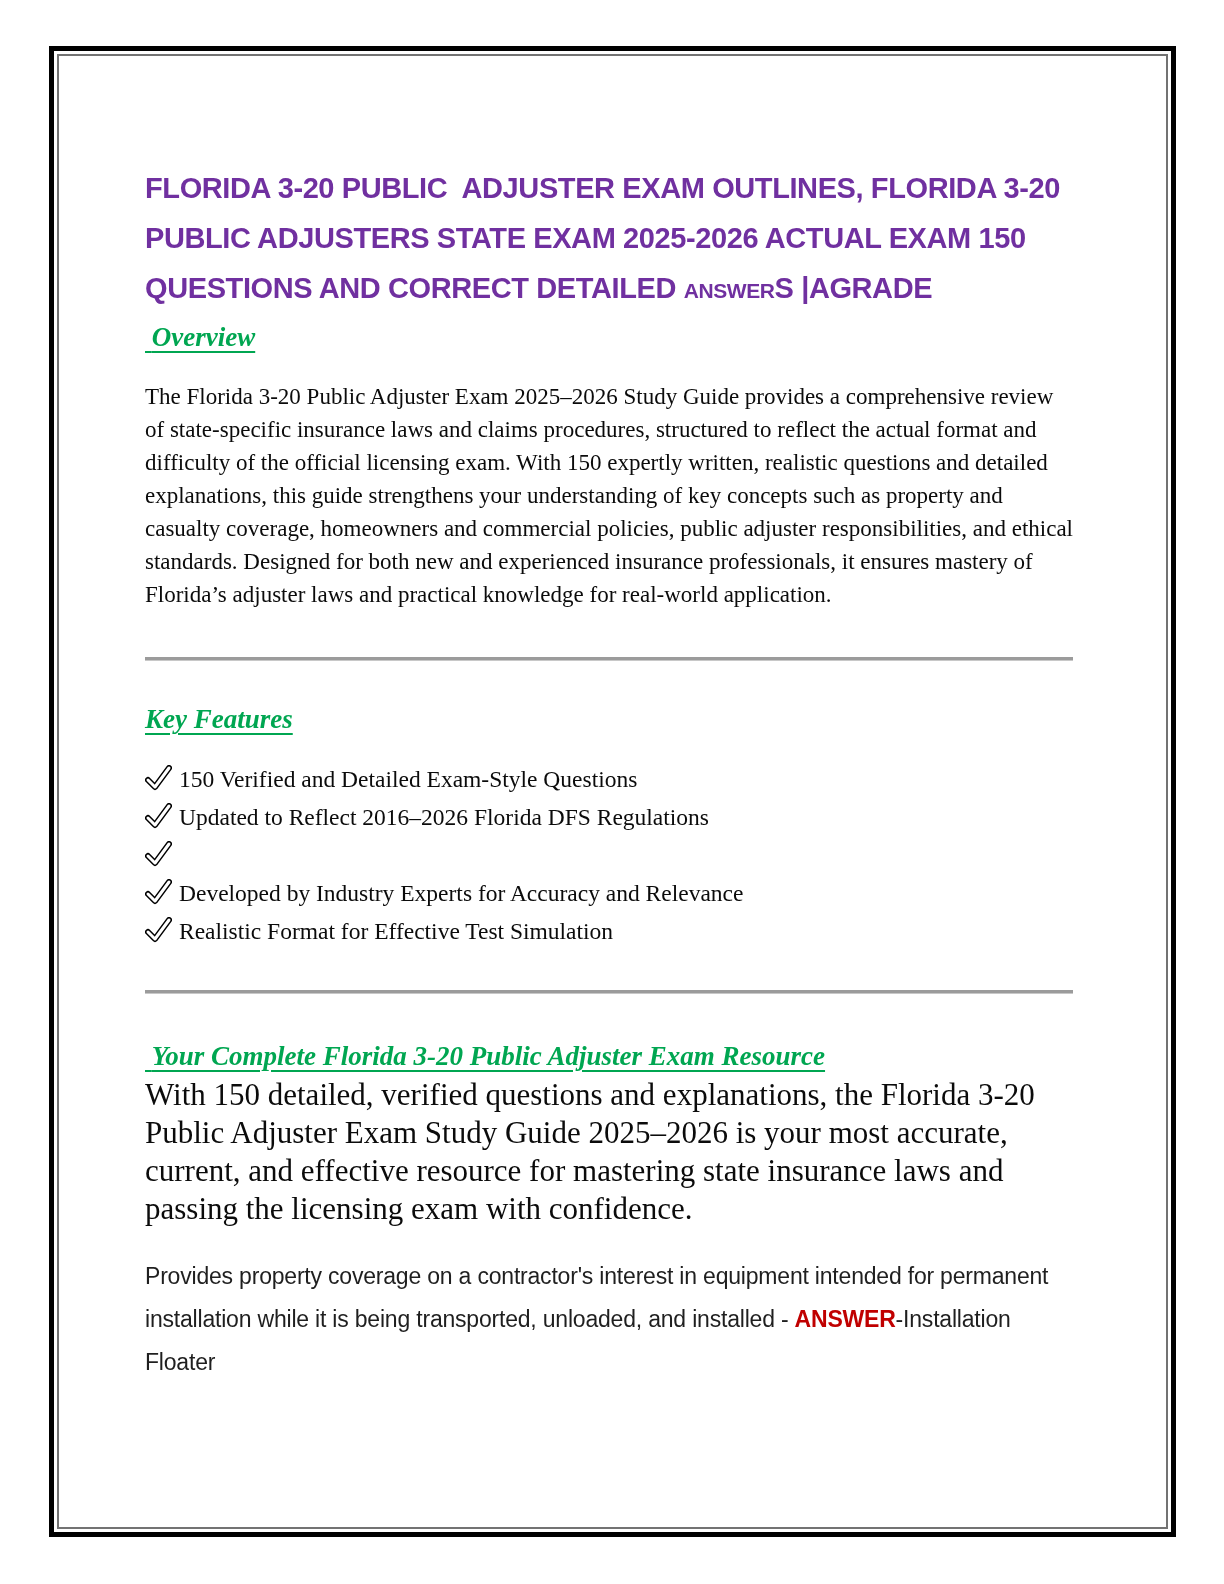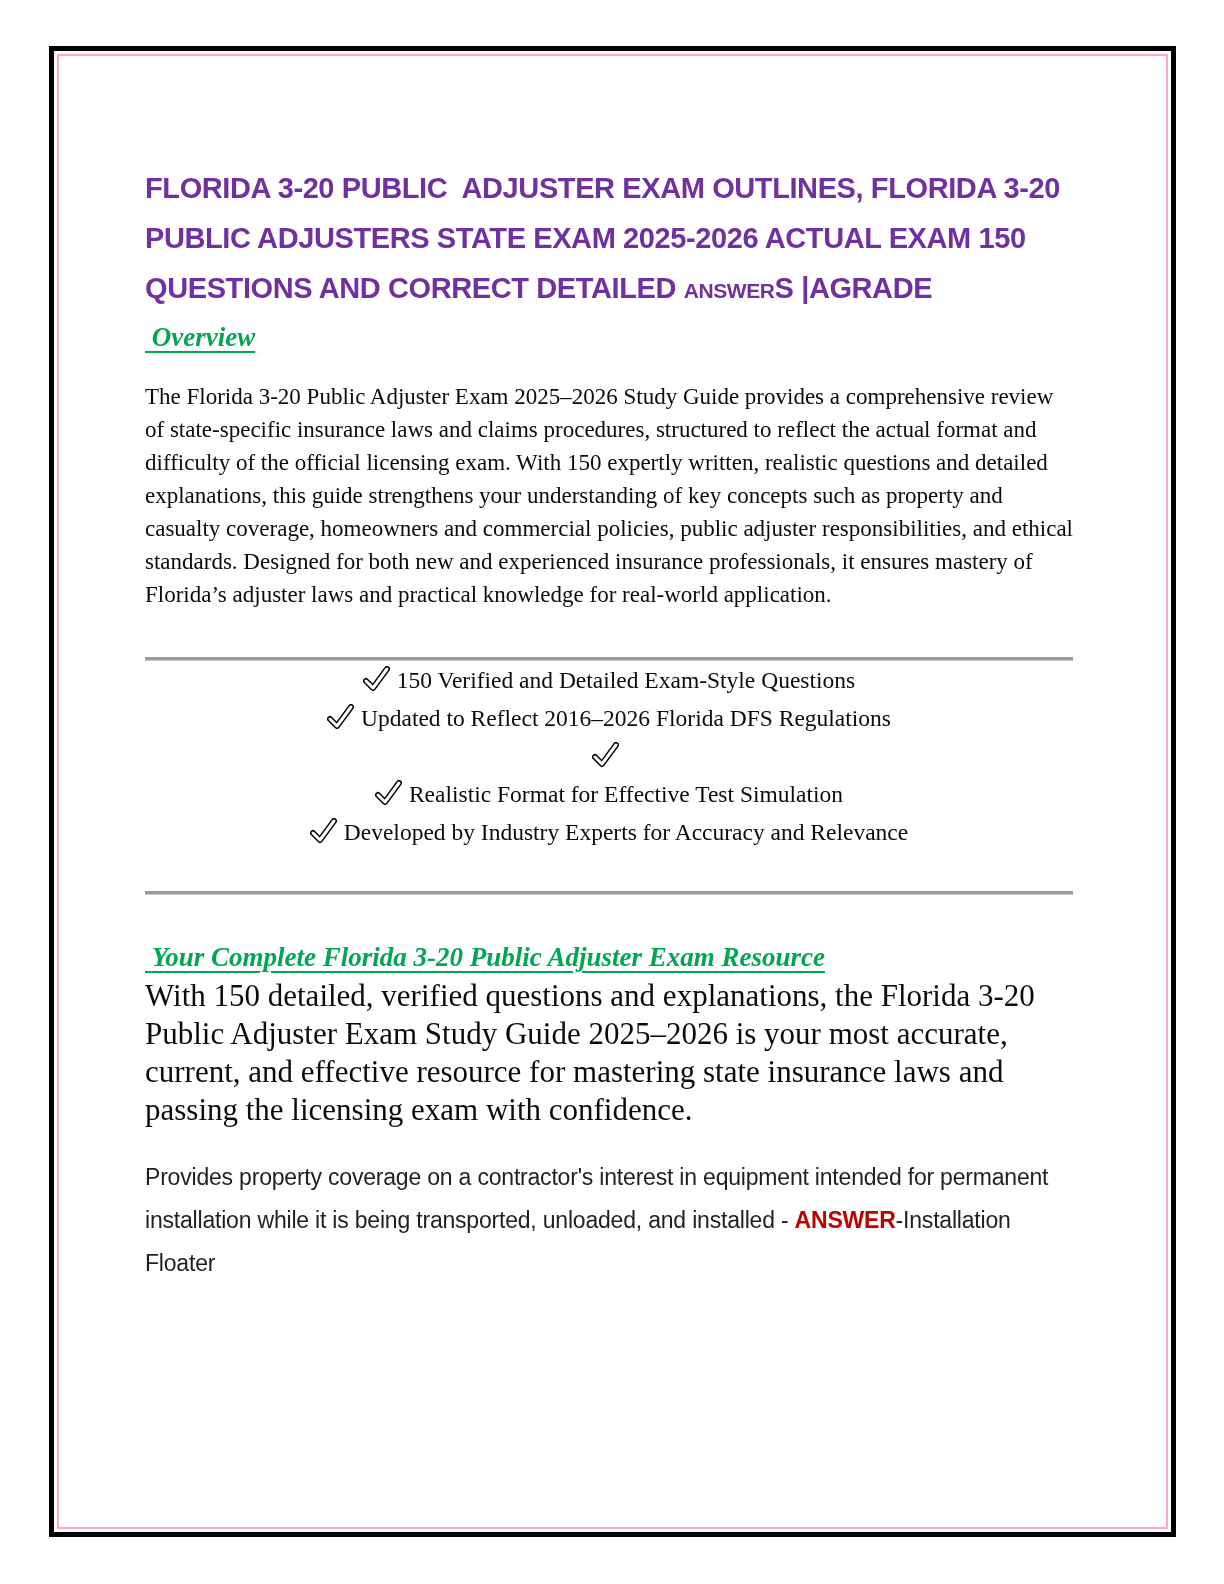--- a/index.html
+++ b/index.html
@@ -17,21 +17,21 @@
     font-family:"Liberation Serif", serif;
     color:var(--ink);
     overflow:hidden;
   }
   .frame-outer{
     position:absolute;left:49px;top:46px;width:1127px;height:1491px;
     border:5px solid #000;
   }
   .frame-inner{
     position:absolute;left:3px;top:3px;right:3px;bottom:3px;
-    border:2px solid #f9a8d4;
+    border:2px solid #737373;
   }
   .content{
     position:absolute;left:0;top:0;right:0;bottom:0;
     padding:107px 93px 0 86px;
   }
   .doc-title{
     font-family:"Liberation Sans", sans-serif;
     font-weight:bold;
     font-size:29px;
     line-height:50px;
@@ -66,21 +66,21 @@
   #overview-para{margin-bottom:0;}
   .divider{
     height:4px;
     background:var(--divider);
     border-bottom:1px solid #c8c8c8;
   }
   #divider-1{margin-top:46px;}
   #key-features-heading{margin-top:41px;}
   .feature-list{
     list-style:none;
-    text-align:center;
+    margin-top:24px;
   }
   .feature-item{
     font-size:23.5px;
     line-height:38px;
     white-space:nowrap;
   }
   .check-icon{
     display:inline-block;
     width:27px;height:27px;
     vertical-align:-5px;
@@ -116,42 +116,45 @@
       <h1 class="doc-title"><span>FLORIDA 3-20 PUBLIC  ADJUSTER EXAM OUTLINES, FLORIDA 3-20 PUBLIC ADJUSTERS STATE EXAM 2025-2026 ACTUAL EXAM 150 QUESTIONS AND CORRECT DETAILED </span><span class="small-part">ANSWER</span><span>S |AGRADE</span></h1>
 
       <div>
         <h2 class="h-green" id="overview-heading"> Overview</h2>
       </div>
 
       <p class="para" id="overview-para">The Florida 3-20 Public Adjuster Exam 2025–2026 Study Guide provides a comprehensive review of state-specific insurance laws and claims procedures, structured to reflect the actual format and difficulty of the official licensing exam. With 150 expertly written, realistic questions and detailed explanations, this guide strengthens your understanding of key concepts such as property and casualty coverage, homeowners and commercial policies, public adjuster responsibilities, and ethical standards. Designed for both new and experienced insurance professionals, it ensures mastery of Florida’s adjuster laws and practical knowledge for real-world application.</p>
 
       <div class="divider" id="divider-1"></div>
 
+      <div>
+        <h2 class="h-green" id="key-features-heading">Key Features</h2>
+      </div>
 
       <ul class="feature-list">
         <li class="feature-item"><svg class="check-icon" viewBox="0 0 27 27">
               <path d="M3 15 L10 22 L24 3" fill="none" stroke="#000" stroke-width="6" stroke-linecap="round" stroke-linejoin="round"></path>
               <path d="M3 15 L10 22 L24 3" fill="none" stroke="#fff" stroke-width="3" stroke-linecap="round" stroke-linejoin="round"></path>
             </svg><span>150 Verified and Detailed Exam-Style Questions</span></li>
         <li class="feature-item"><svg class="check-icon" viewBox="0 0 27 27">
               <path d="M3 15 L10 22 L24 3" fill="none" stroke="#000" stroke-width="6" stroke-linecap="round" stroke-linejoin="round"></path>
               <path d="M3 15 L10 22 L24 3" fill="none" stroke="#fff" stroke-width="3" stroke-linecap="round" stroke-linejoin="round"></path>
             </svg><span>Updated to Reflect 2016–2026 Florida DFS Regulations</span></li>
         <li class="feature-item"><svg class="check-icon" viewBox="0 0 27 27">
               <path d="M3 15 L10 22 L24 3" fill="none" stroke="#000" stroke-width="6" stroke-linecap="round" stroke-linejoin="round"></path>
               <path d="M3 15 L10 22 L24 3" fill="none" stroke="#fff" stroke-width="3" stroke-linecap="round" stroke-linejoin="round"></path>
             </svg></li>
         <li class="feature-item"><svg class="check-icon" viewBox="0 0 27 27">
               <path d="M3 15 L10 22 L24 3" fill="none" stroke="#000" stroke-width="6" stroke-linecap="round" stroke-linejoin="round"></path>
               <path d="M3 15 L10 22 L24 3" fill="none" stroke="#fff" stroke-width="3" stroke-linecap="round" stroke-linejoin="round"></path>
-            </svg><span>Realistic Format for Effective Test Simulation</span></li>
+            </svg><span>Developed by Industry Experts for Accuracy and Relevance</span></li>
         <li class="feature-item"><svg class="check-icon" viewBox="0 0 27 27">
               <path d="M3 15 L10 22 L24 3" fill="none" stroke="#000" stroke-width="6" stroke-linecap="round" stroke-linejoin="round"></path>
               <path d="M3 15 L10 22 L24 3" fill="none" stroke="#fff" stroke-width="3" stroke-linecap="round" stroke-linejoin="round"></path>
-            </svg><span>Developed by Industry Experts for Accuracy and Relevance</span></li>
+            </svg><span>Realistic Format for Effective Test Simulation</span></li>
       </ul>
 
       <div class="divider" id="divider-2"></div>
 
       <div>
         <h2 class="h-green" id="resource-heading"> Your Complete Florida 3-20 Public Adjuster Exam Resource</h2>
       </div>
 
       <p class="para" id="resource-para">With 150 detailed, verified questions and explanations, the Florida 3-20 Public Adjuster Exam Study Guide 2025–2026 is your most accurate, current, and effective resource for mastering state insurance laws and passing the licensing exam with confidence.</p>
 

